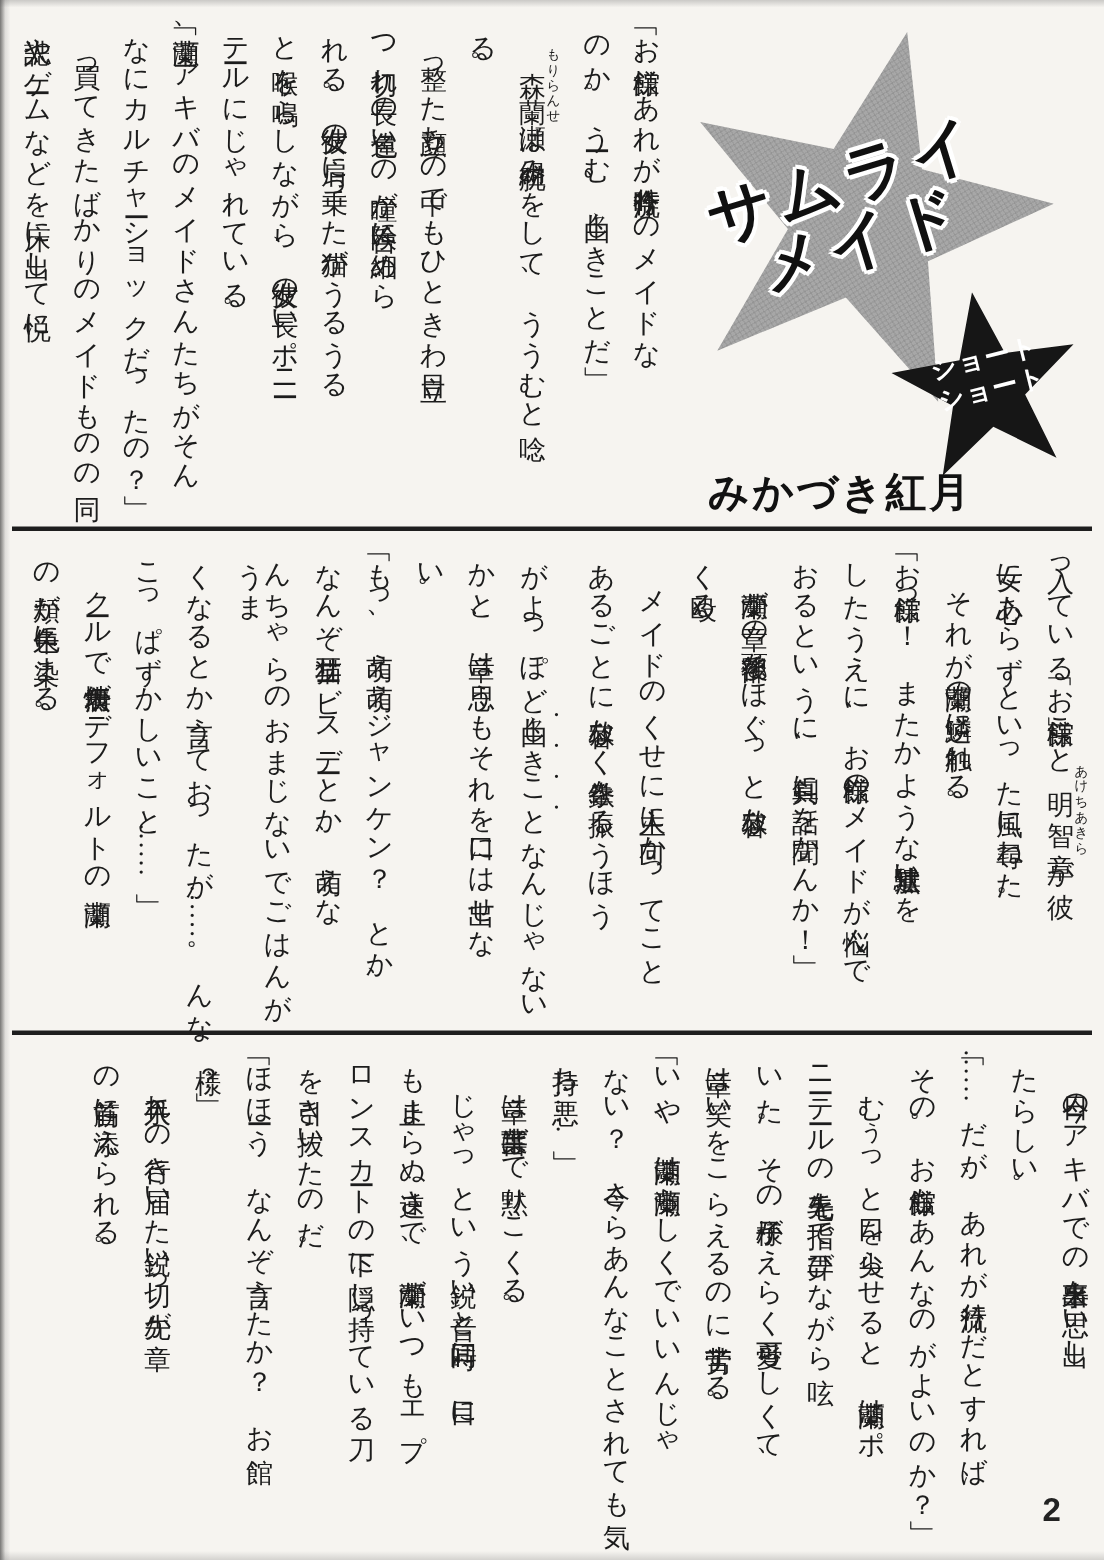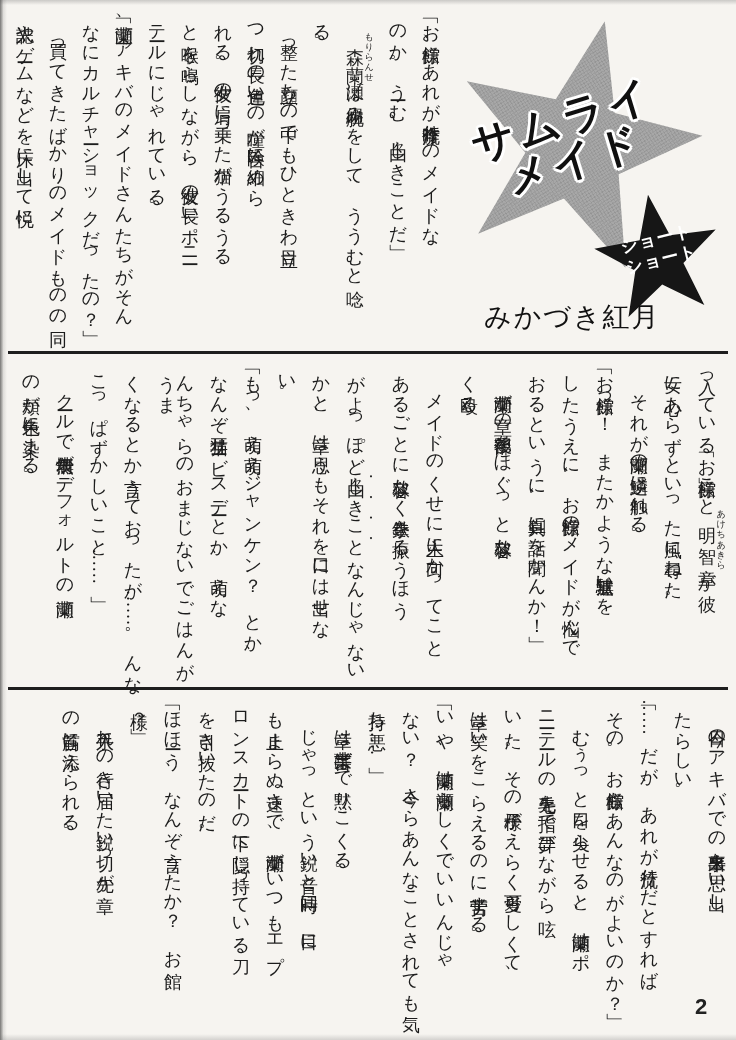--- a/index.html
+++ b/index.html
@@ -70,23 +70,23 @@
     transform:rotate(-9deg);
   }
   .badge-text{
     position:absolute;left:149px;top:216px;width:128px;
     transform:rotate(-14deg);
     font-family:"Liberation Sans","DejaVu Sans",sans-serif;
     font-weight:800;font-size:17px;line-height:1.25;letter-spacing:1px;
     text-align:center;color:#ffffff;
   }
   .author{
-    position:absolute;left:26px;top:287px;
+    position:absolute;left:26px;top:298px;
     font-family:"Liberation Serif","DejaVu Serif",serif;
-    font-weight:normal;font-size:27px;letter-spacing:2px;color:#111;margin-left:12px;
+    font-weight:bold;font-size:27px;letter-spacing:2px;color:#111;
   }
   .page-number{
     position:absolute;left:695px;top:994px;
     font-family:"Liberation Sans","DejaVu Sans",sans-serif;
     font-weight:bold;font-size:22px;color:#222;
   }
 </style>
 </head>
 <body>
 

